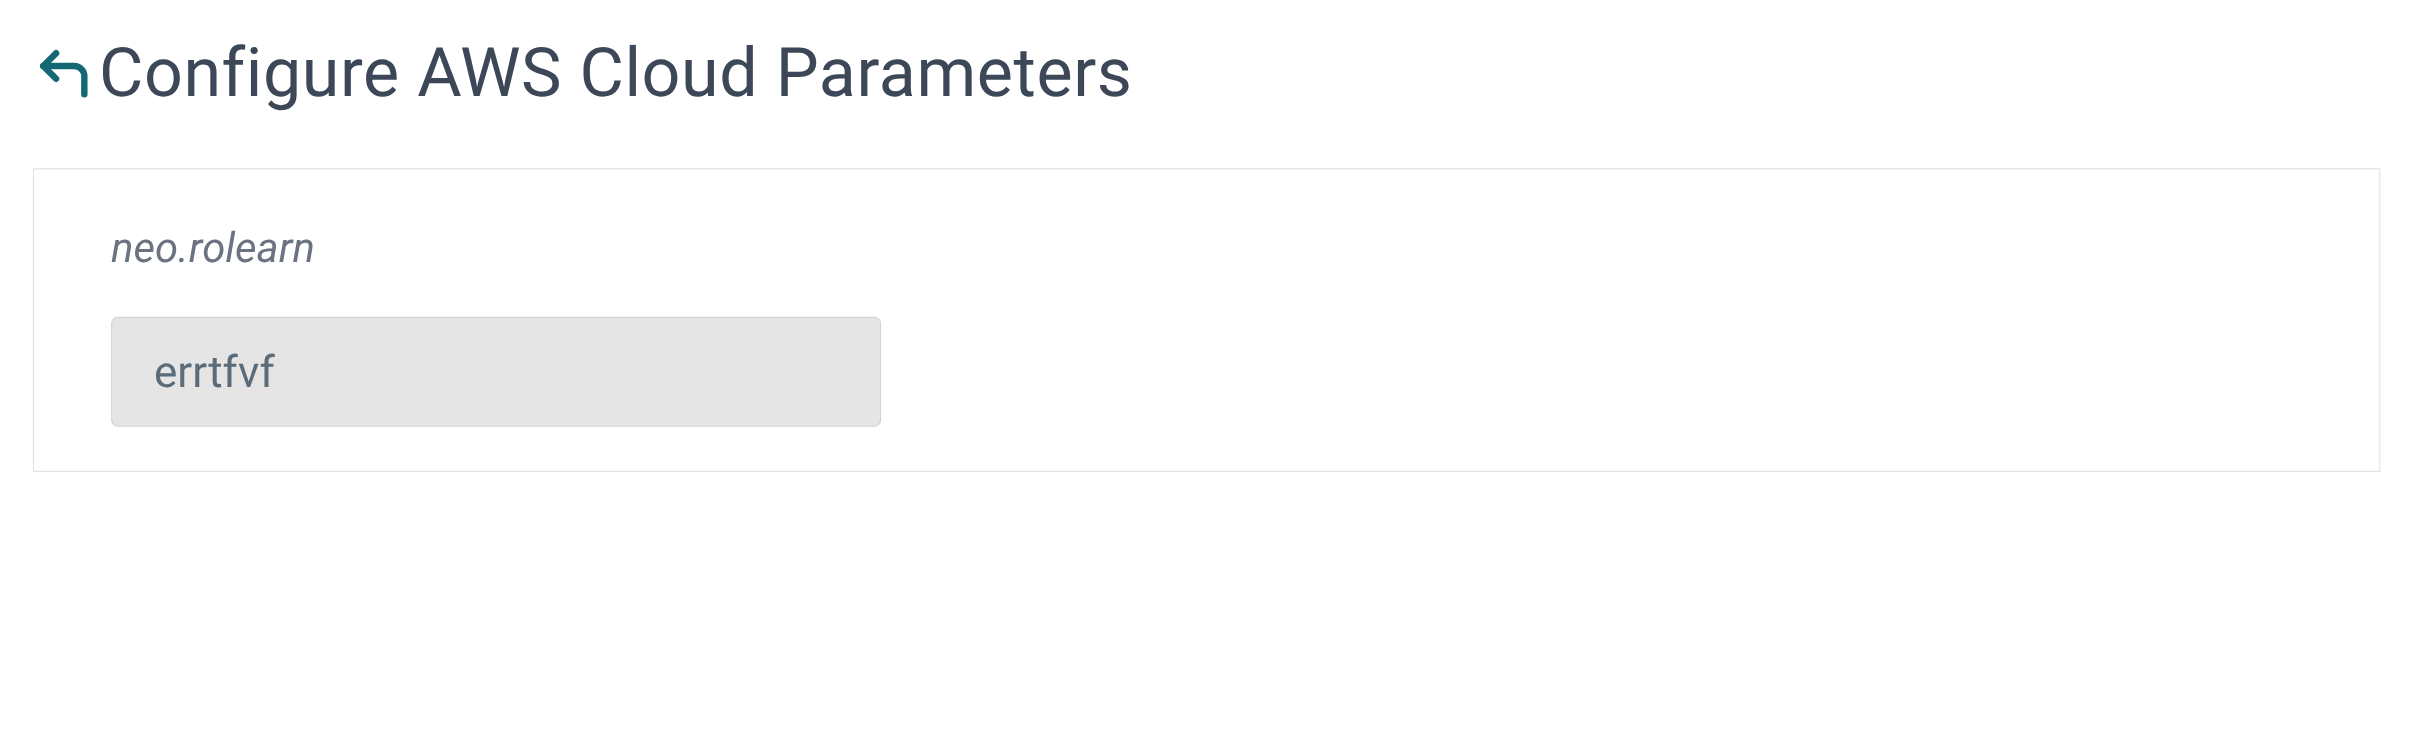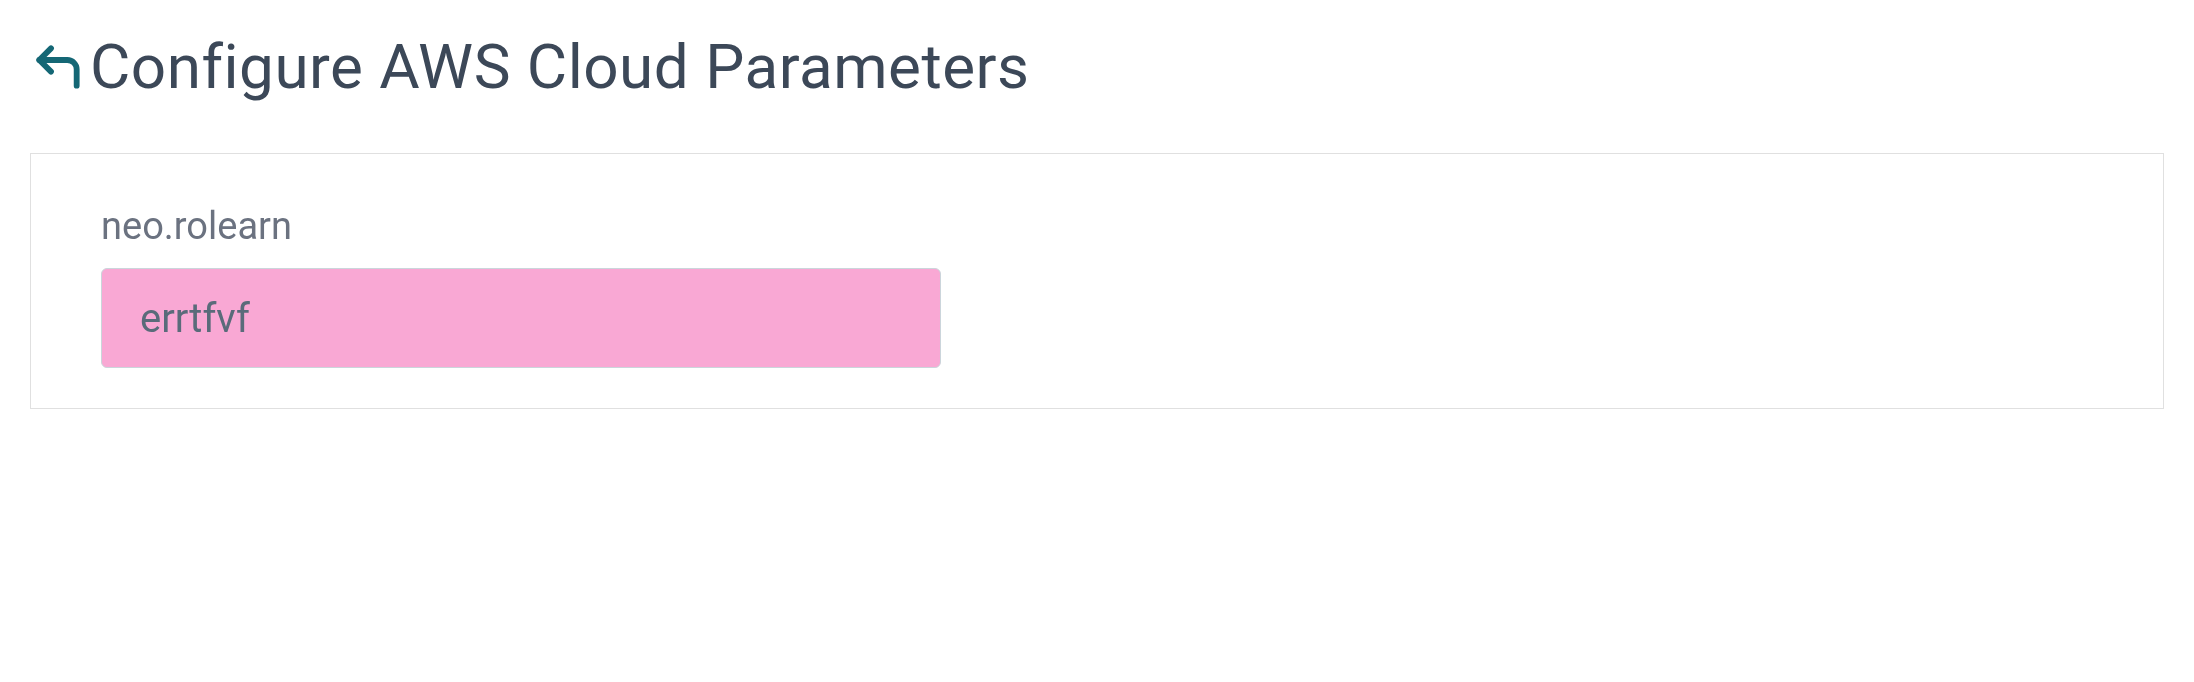--- a/index.html
+++ b/index.html
@@ -38,32 +38,33 @@
     }
     .panel {
       border: 1px solid #e0e0e0;
       background: #ffffff;
       padding: 50px 70px 40px 70px;
     }
     .field-label {
       font-size: 38px;
       font-weight: 400;
       color: #6b7280;
-      margin-bottom: 20px;
+      margin-bottom: 40px;
+      font-style: italic;
     }
     .field-input {
-      width: 840px;
+      width: 700px;
       max-width: 100%;
       height: 100px;
       border: 1px solid #cbd5db;
       border-radius: 6px;
       padding: 0 38px;
       font-size: 40px;
       color: #5a6b7a;
-      background: #f9a8d4;
+      background: #e5e5e5;
       font-family: inherit;
       outline: none;
     }
   </style>
 </head>
 <body>
 
 <div class="header">
   <span class="back-icon">
     <svg viewBox="0 0 24 24" fill="none" stroke="currentColor" stroke-width="2.5" stroke-linecap="round" stroke-linejoin="round">

